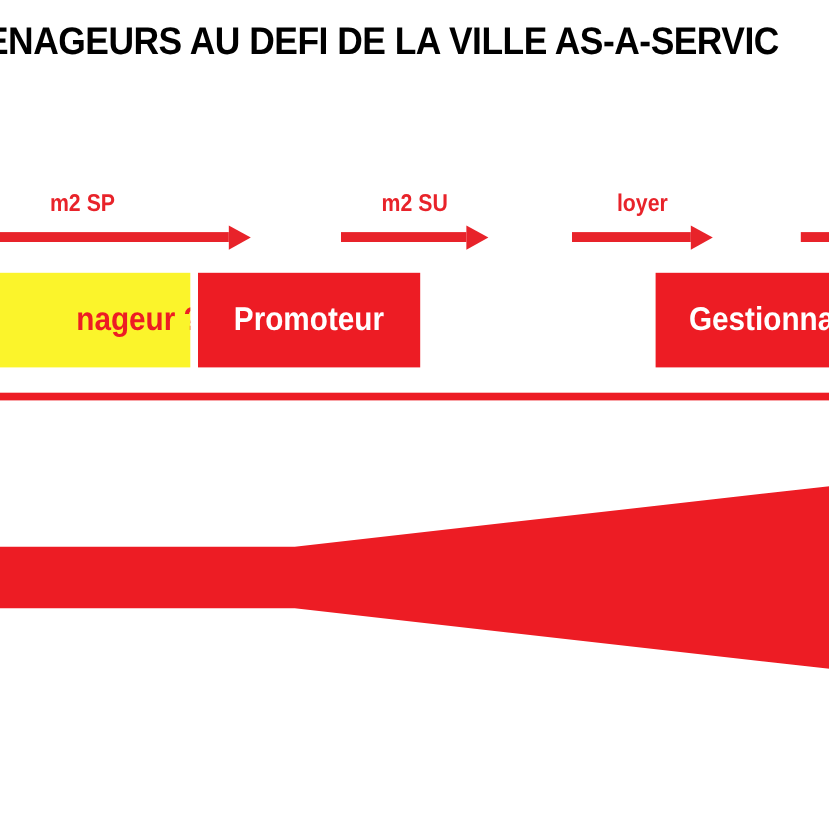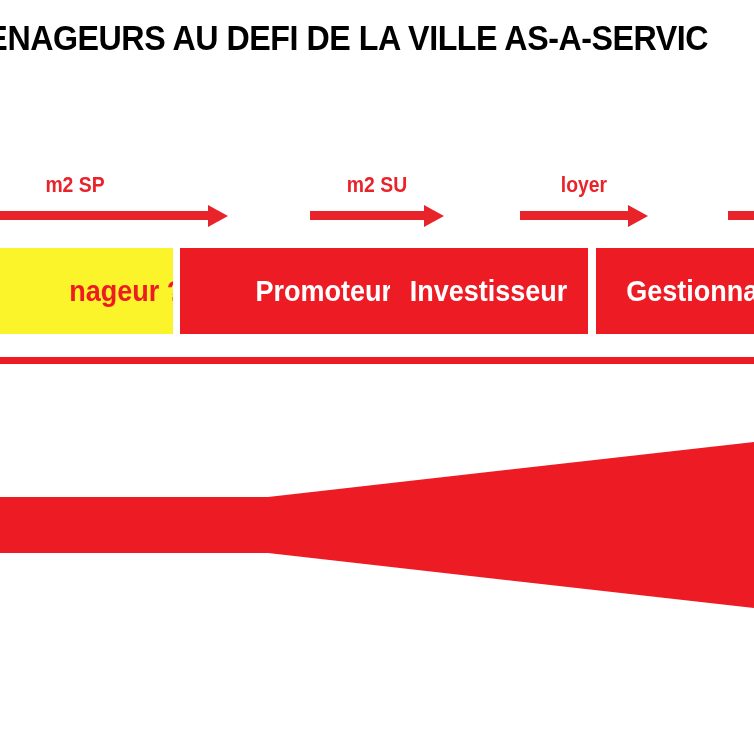--- a/index.html
+++ b/index.html
@@ -135,27 +135,24 @@
   <div class="arrow-label" style="left:519px; top:172px; width:130px;">loyer</div>
 
   <div class="arrow" style="left:728px; top:209px; width:26px;">
     <div class="shaft" style="width:26px;"></div>
   </div>
 
   <div class="box yellow" style="left:-6px; width:179px;">
     <span class="box-label" style="margin-left:86px;">nageur ?</span>
   </div>
 
-  <div class="box red" style="left:180px; width:202px;padding-left:43px;">
+  <div class="box red" style="left:180px; width:202px;">
     <span class="box-label">Promoteur</span>
   </div>
 
-  <div class="box red" style="left:390px; width:198px;">
-    <span class="box-label">Investisseur</span>
-  </div>
 
   <div class="box red" style="left:596px; width:170px;">
     <span class="box-label" style="margin-right:-22px;">Gestionna</span>
   </div>
 
   <div class="rule"></div>
 
   <svg class="funnel" viewBox="0 0 754 260" preserveAspectRatio="none">
     <polygon points="0,97 268,97 754,42 754,208 268,153 0,153" fill="#ED1C24"></polygon>
   </svg>

